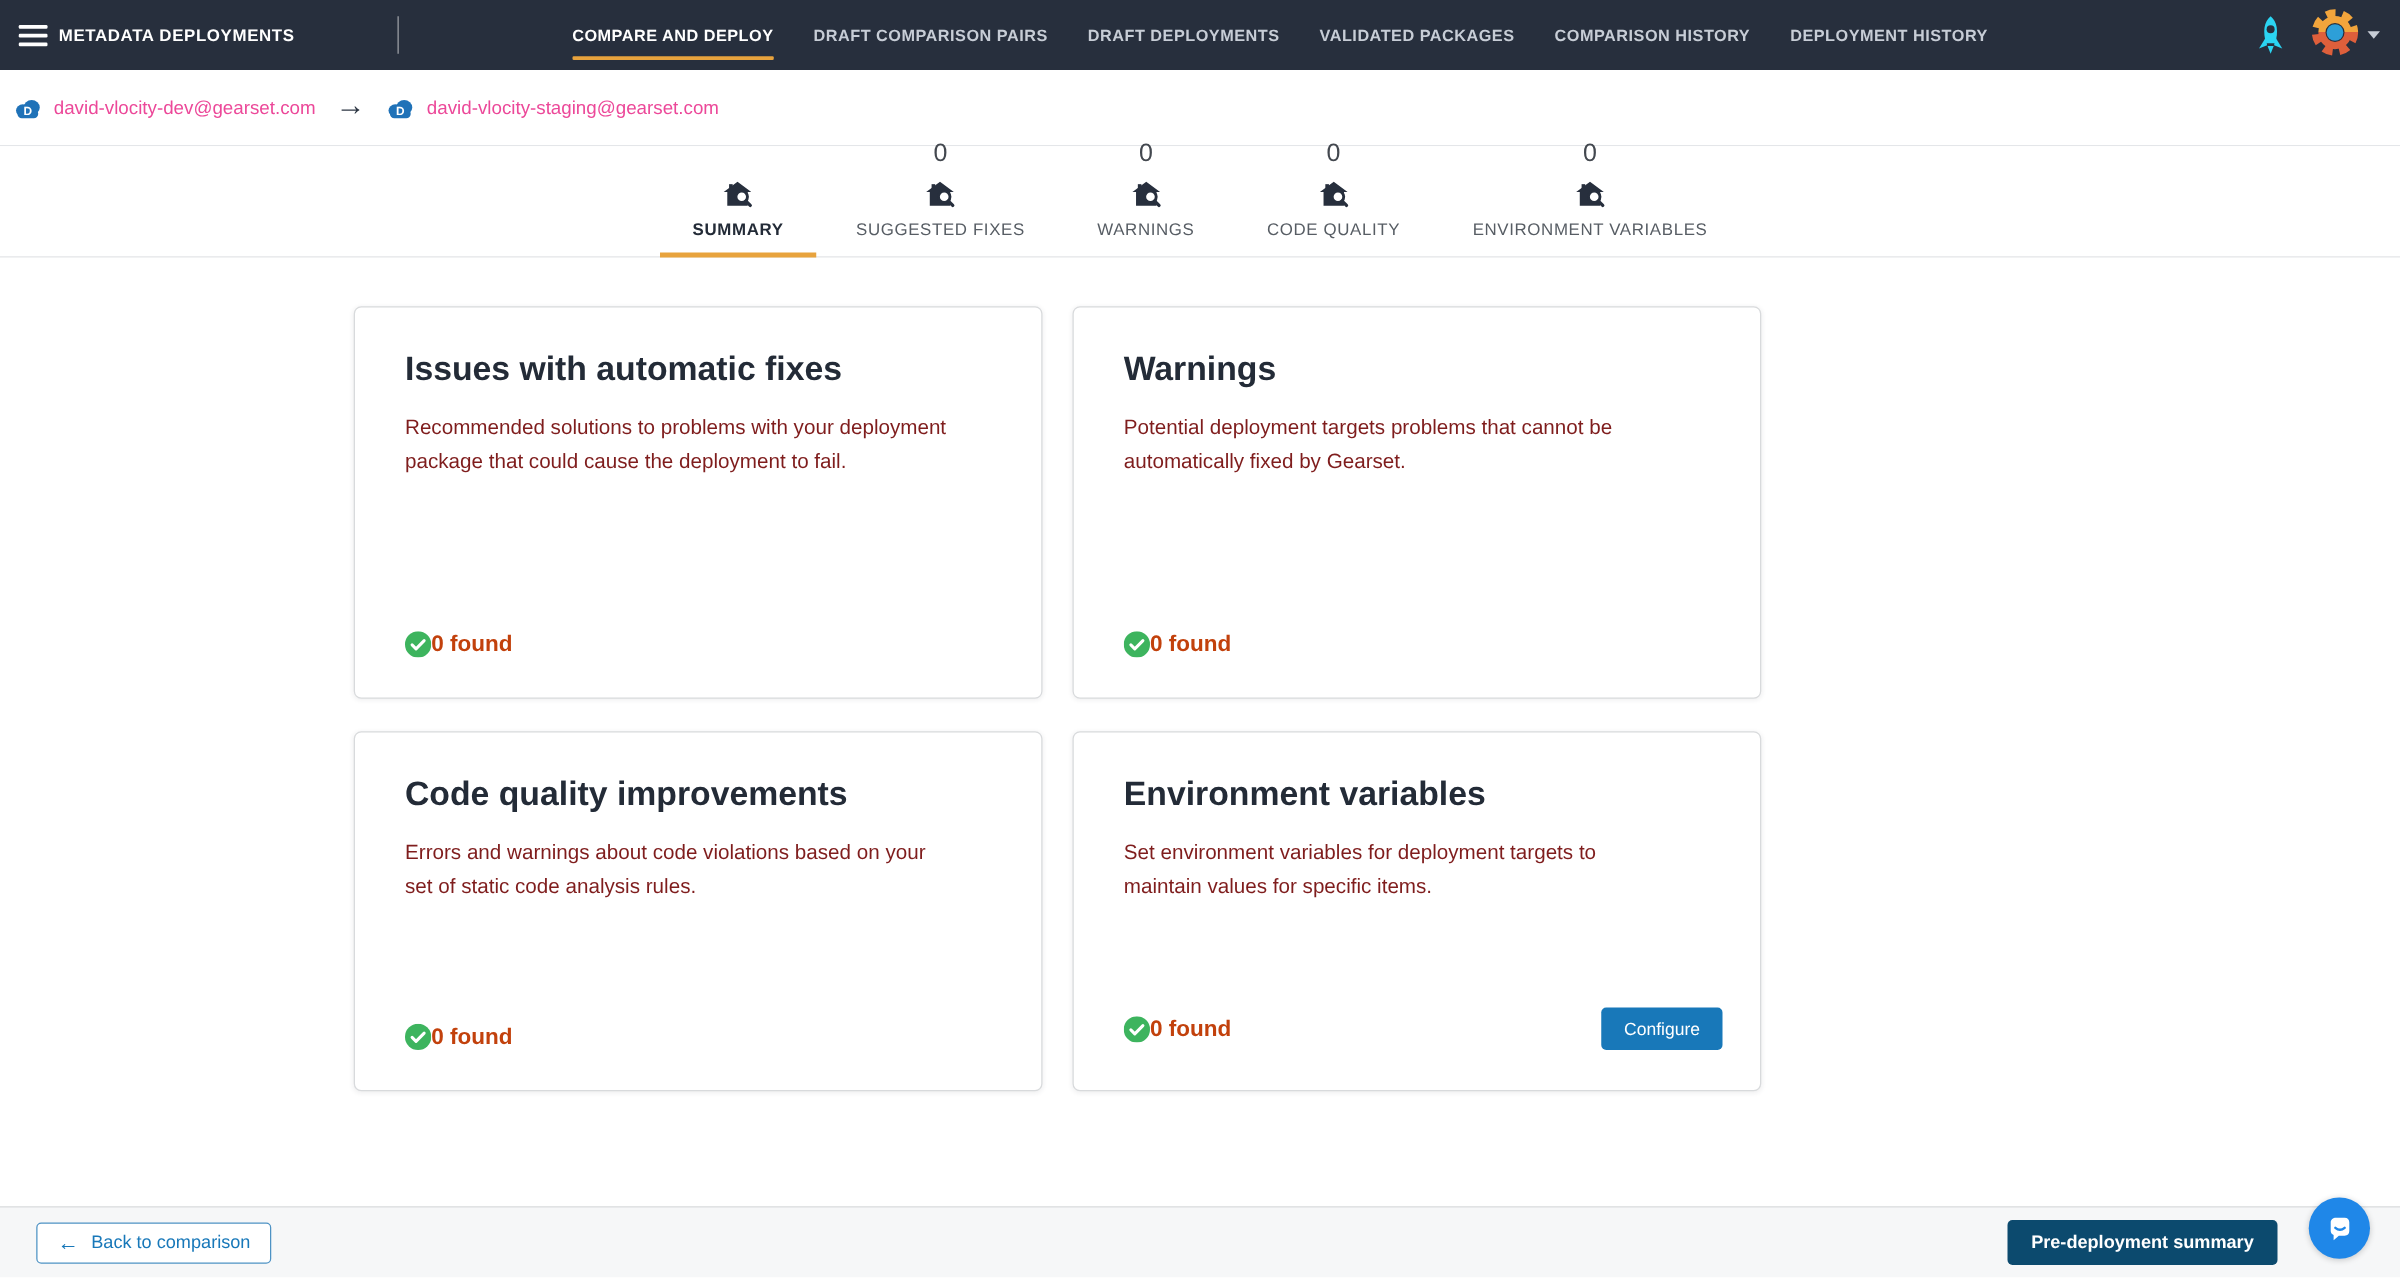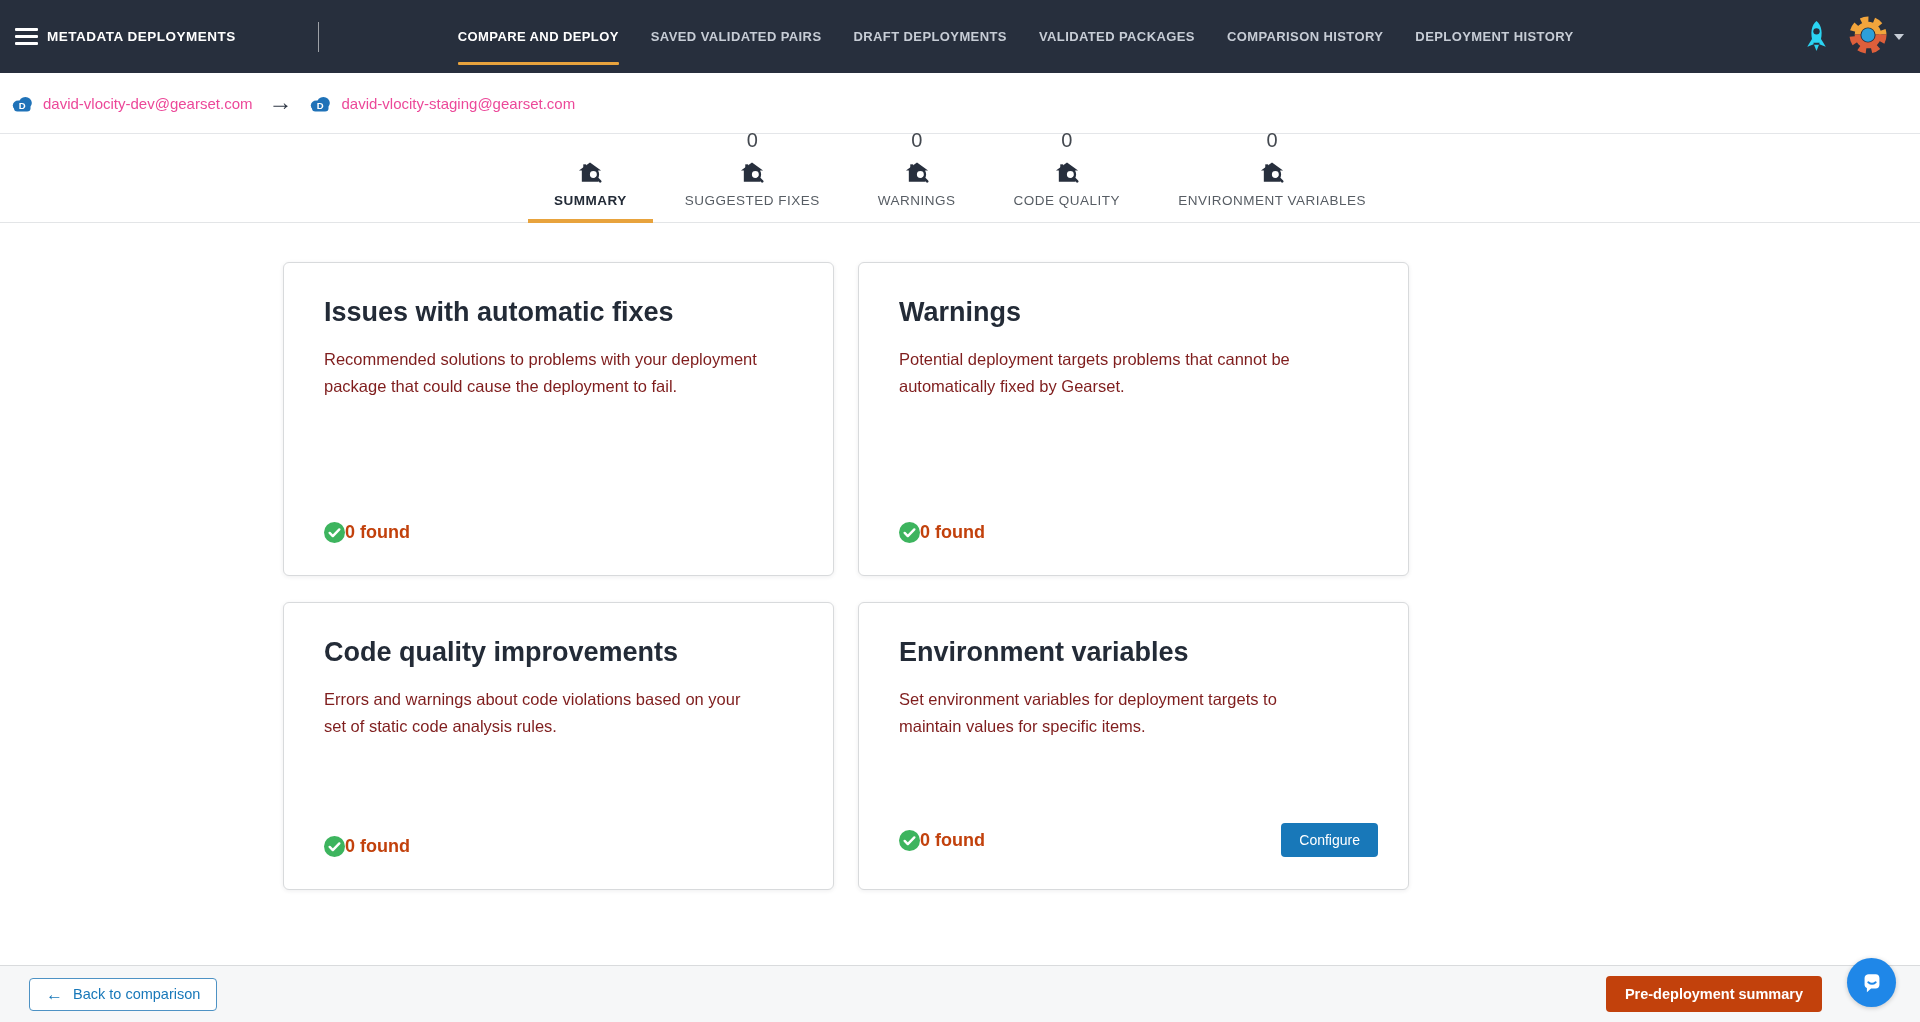--- a/index.html
+++ b/index.html
@@ -5,21 +5,21 @@
   * { box-sizing: border-box; margin: 0; padding: 0; }
   html, body { width: 1920px; height: 1022px; overflow: hidden; }
   body {
     font-family: "Liberation Sans", sans-serif;
     background: #ffffff;
     position: relative;
   }
 
   
   .topnav {
-    height: 73px; background: #272F3D;
+    height: 56px; background: #272F3D;
     display: flex; align-items: center;
     padding: 0 16px 0 15px;
   }
   .hamburger { width: 23px; display: flex; flex-direction: column; gap: 4px; cursor: pointer; margin-right: 9px; }
   .hamburger span { display: block; height: 3px; background: #fff; border-radius: 1px; }
   .brand {
     color: #fff; font-size: 13.5px; font-weight: 700; letter-spacing: .5px;
     white-space: nowrap;
   }
   .nav-divider { width: 1px; height: 30px; background: rgba(255,255,255,.55); margin-left: 82px; }
@@ -99,21 +99,21 @@
     display: flex; align-items: center; justify-content: space-between;
     padding: 0 98px 0 29px;
   }
   .back-btn {
     display: flex; align-items: center; gap: 10px;
     background: #fff; color: #1878B9; border: 1px solid #4D92C4; border-radius: 4px;
     font-family: inherit; font-size: 14.5px; padding: 7px 16px; cursor: pointer;
   }
   .back-arrow { font-size: 17px; line-height: 1; }
   .primary-btn {
-    background: #c2410c; color: #fff; border: none; border-radius: 4px;
+    background: #0c4a6e; color: #fff; border: none; border-radius: 4px;
     font-family: inherit; font-size: 14.5px; font-weight: 700; padding: 10px 19px; cursor: pointer;
   }
 
   
   .chat-bubble {
     position: absolute; right: 24px; bottom: 15px; width: 49px; height: 49px;
     border-radius: 50%; background: #1F87E8; display: flex; align-items: center; justify-content: center;
     cursor: pointer; z-index: 10; box-shadow: 0 1px 5px rgba(0,0,0,.2);
   }
 </style>
@@ -123,21 +123,21 @@
 <header class="topnav">
   <div class="hamburger">
     <span></span>
       <span></span>
       <span></span>
   </div>
   <div class="brand">METADATA DEPLOYMENTS</div>
   <div class="nav-divider"></div>
   <nav class="nav-items" id="nav-items">
       <a class="nav-item active">COMPARE AND DEPLOY</a>
-      <a class="nav-item">SAVED VALIDATED PAIRS</a>
+      <a class="nav-item">DRAFT COMPARISON PAIRS</a>
       <a class="nav-item">DRAFT DEPLOYMENTS</a>
       <a class="nav-item">VALIDATED PACKAGES</a>
       <a class="nav-item">COMPARISON HISTORY</a>
       <a class="nav-item">DEPLOYMENT HISTORY</a>
     </nav>
   <div class="nav-right">
     <div class="rocket-btn">
       <svg width="25" height="33" viewBox="0 0 24 32">
         <path d="M12 1 C17 5 18.4 13 15.4 22 H8.6 C5.6 13 7 5 12 1 Z" fill="#2BD4F2"></path>
         <circle cx="12" cy="11" r="3.1" fill="#272F3D"></circle>

